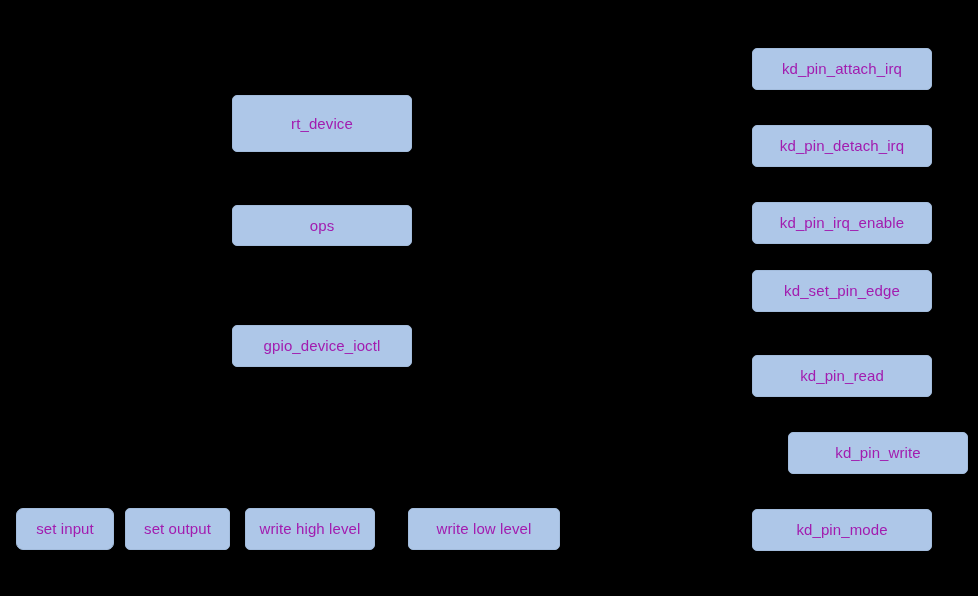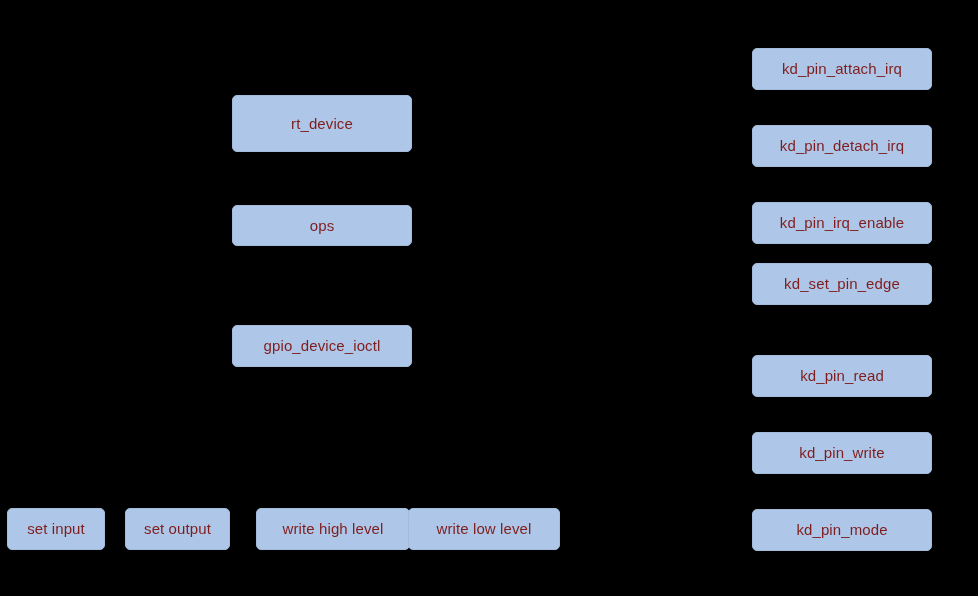--- a/index.html
+++ b/index.html
@@ -20,46 +20,46 @@
   .node {
     position: absolute;
     box-sizing: border-box;
     background: #aec7e8;
     border: 1px solid #a3bcdc;
     border-radius: 5px;
     display: flex;
     align-items: center;
     justify-content: center;
     text-align: center;
-    color: #7f1d1d;
+    color: #a21caf;
     font-size: 15px;
     line-height: 1.15;
     font-family: "Liberation Sans", sans-serif;
     letter-spacing: 0.1px;
     white-space: nowrap;
     user-select: none;
   }
   
   .n-rt-device        { left: 232px; top: 95px;  width: 180px; height: 57px; }
   .n-ops              { left: 232px; top: 205px; width: 180px; height: 41px; justify-content: center; }
   .n-gpio-ioctl       { left: 232px; top: 325px; width: 180px; height: 42px; }
   
   .n-right            { left: 752px; width: 180px; height: 42px; }
   .r0 { top: 48px; }
   .r1 { top: 125px; }
   .r2 { top: 202px; }
-  .r3 { top: 263px; }
+  .r3 { top: 270px; }
   .r4 { top: 355px; }
-  .r5 { top: 432px; }
+  .r5 { top: 432px; margin-left: 36px; }
   .r6 { top: 509px; }
   
   .n-bottom           { top: 508px; height: 42px; }
-  .b0 { left: 7px;   width: 98px; }
+  .b0 { left: 16px;   width: 98px; border-radius: 7px; }
   .b1 { left: 125px; width: 105px; }
-  .b2 { left: 256px; width: 154px; }
+  .b2 { left: 245px; width: 130px; }
   .b3 { left: 408px; width: 152px; }
   .b4 { left: 584px; width: 128px; }
 </style>
 </head>
 <body>
 
 <div id="canvas">
 
   <div class="node n-rt-device">
     <span>rt_device</span>

